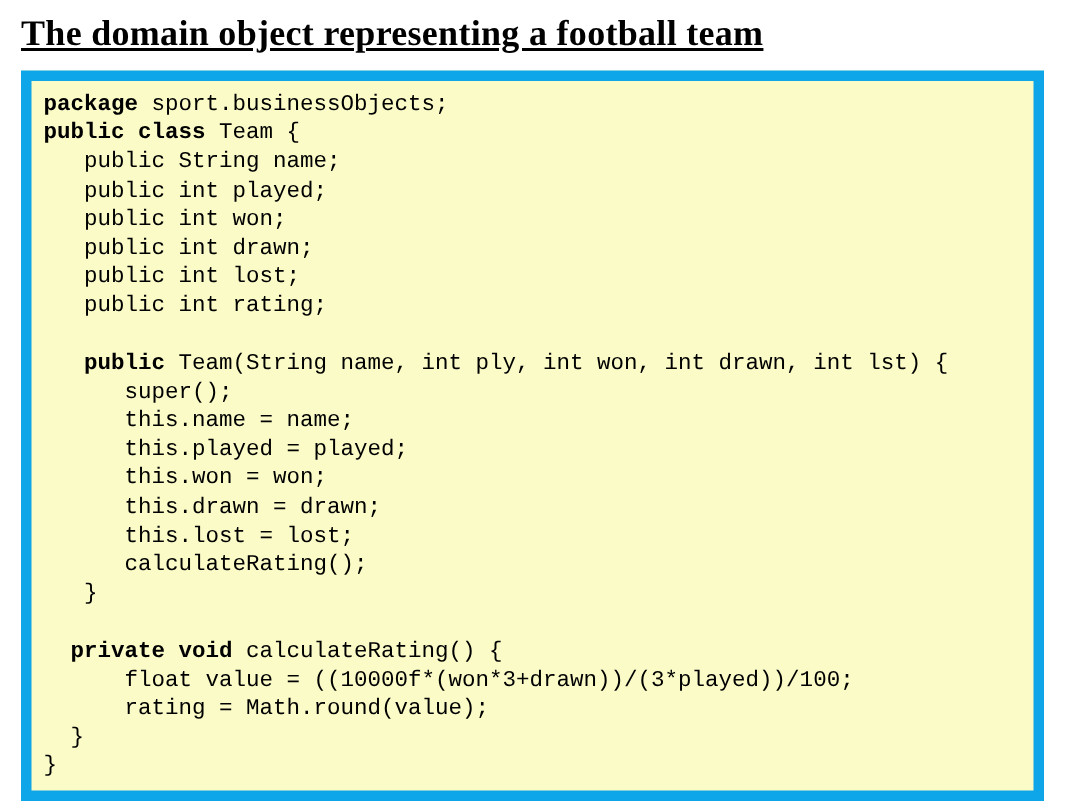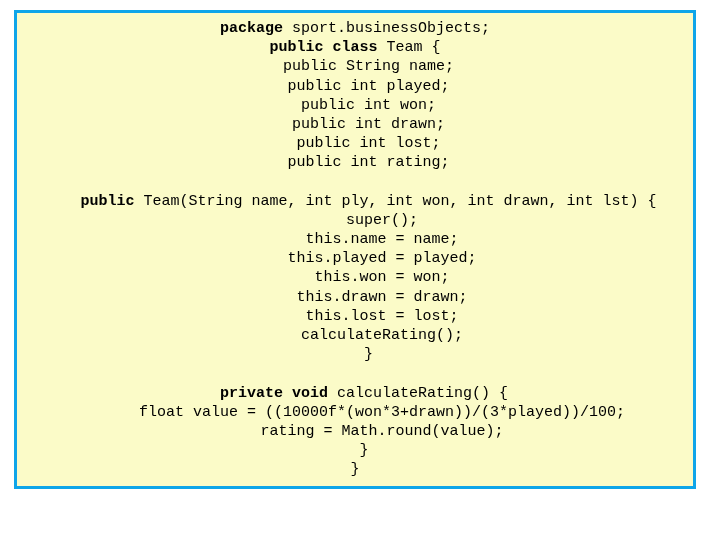--- a/index.html
+++ b/index.html
@@ -15,38 +15,38 @@
     padding: 10px 14px 14px 14px;
   }
   .title {
     font-size: 24px;
     text-decoration: underline;
     margin: 0 0 10px 0;
     color: #000;
     letter-spacing: 0.2px;
   }
   .codebox {
-    border: 3px solid #0ea5e9;
+    border: 7px solid #0ea5e9;
     background: #fbfbc8;
     padding: 6px 8px 6px 8px;
     font-family: "Courier New", Courier, monospace;
     font-size: 15px;
     line-height: 1.28;
     color: #000;
     white-space: pre;
     box-sizing: border-box;
     width: 682px;
-    text-align: center;
   }
   .kw { font-weight: bold; }
 </style>
 </head>
 <body>
 
 <div class="slide">
+  <h1 class="title">The domain object representing a football team</h1>
 
   <div class="codebox"><span class="kw">package</span><span> sport.businessObjects;</span>
 <span class="kw">public class</span><span> Team {</span>
 <span>   public String name;</span>
 <span>   public int played;</span>
 <span>   public int won;</span>
 <span>   public int drawn;</span>
 <span>   public int lost;</span>
 <span>   public int rating;</span>
 <span> </span>

